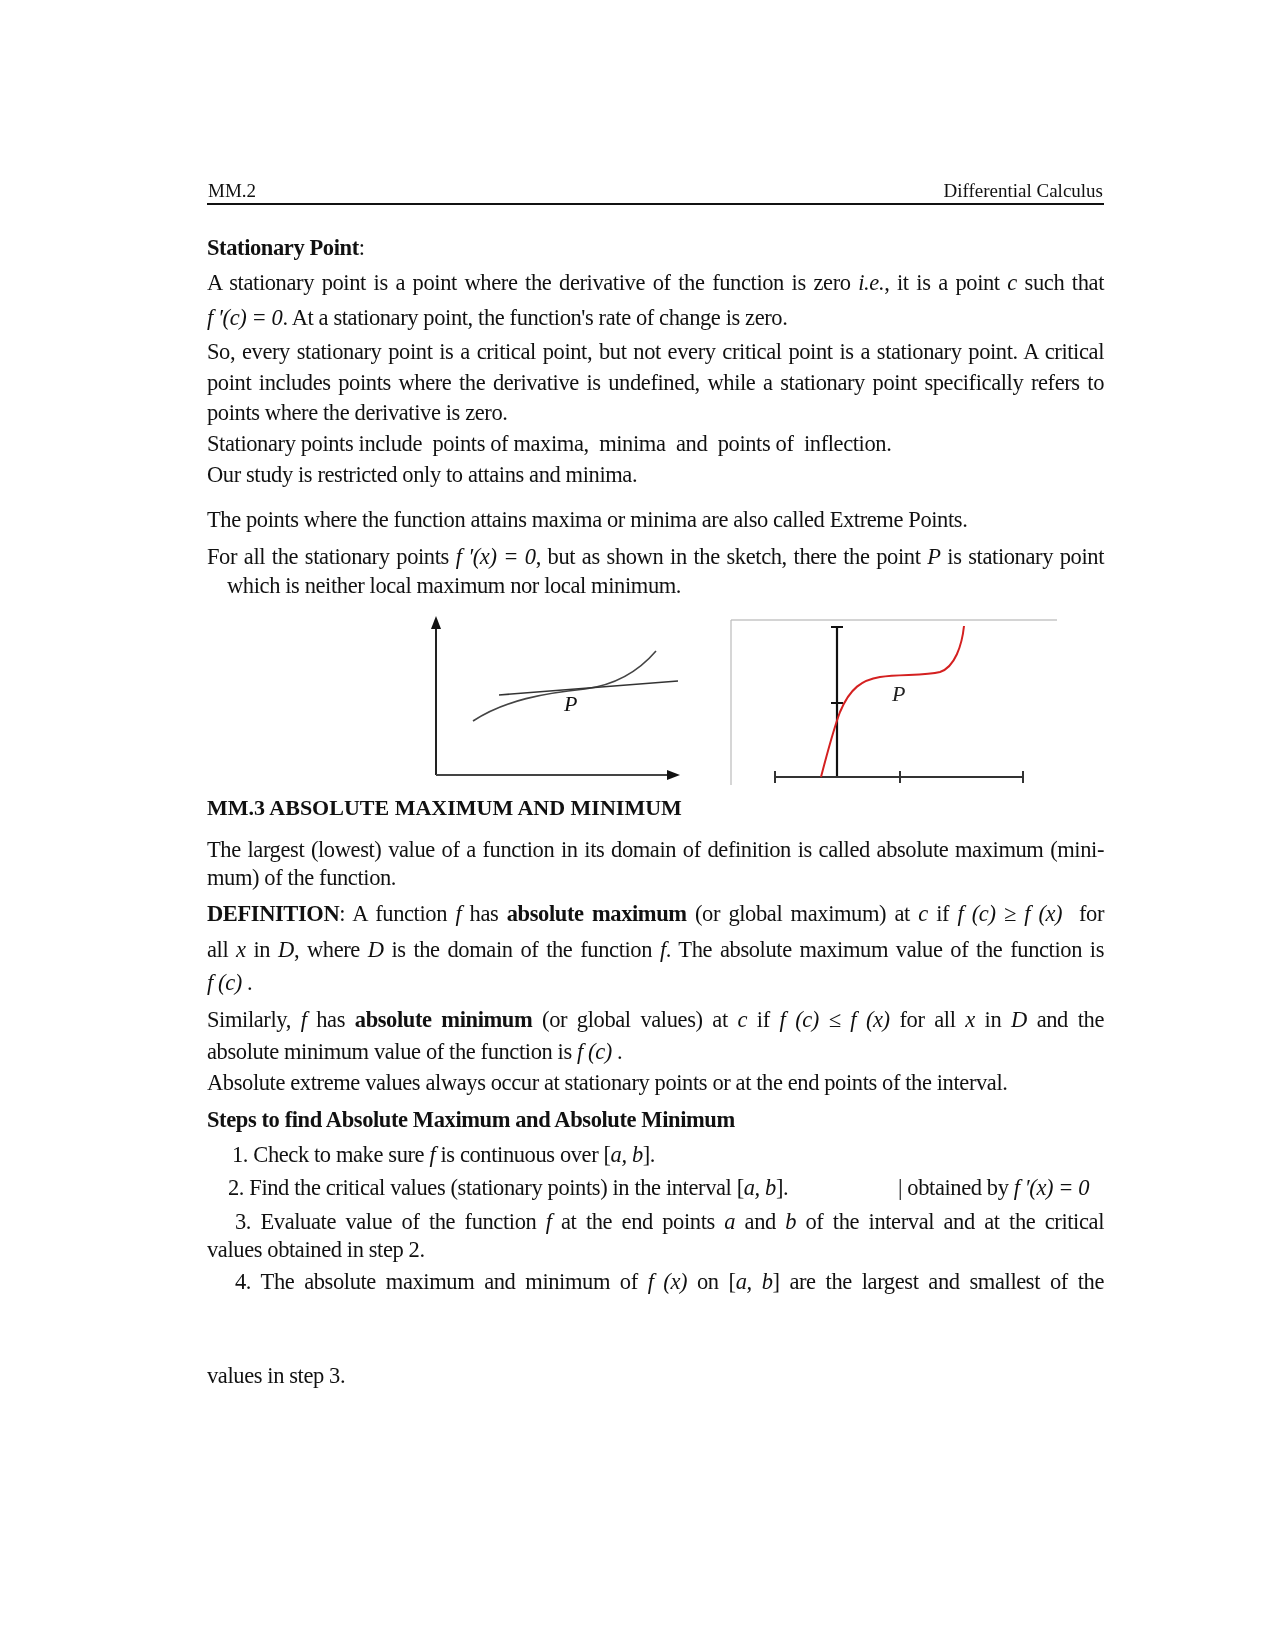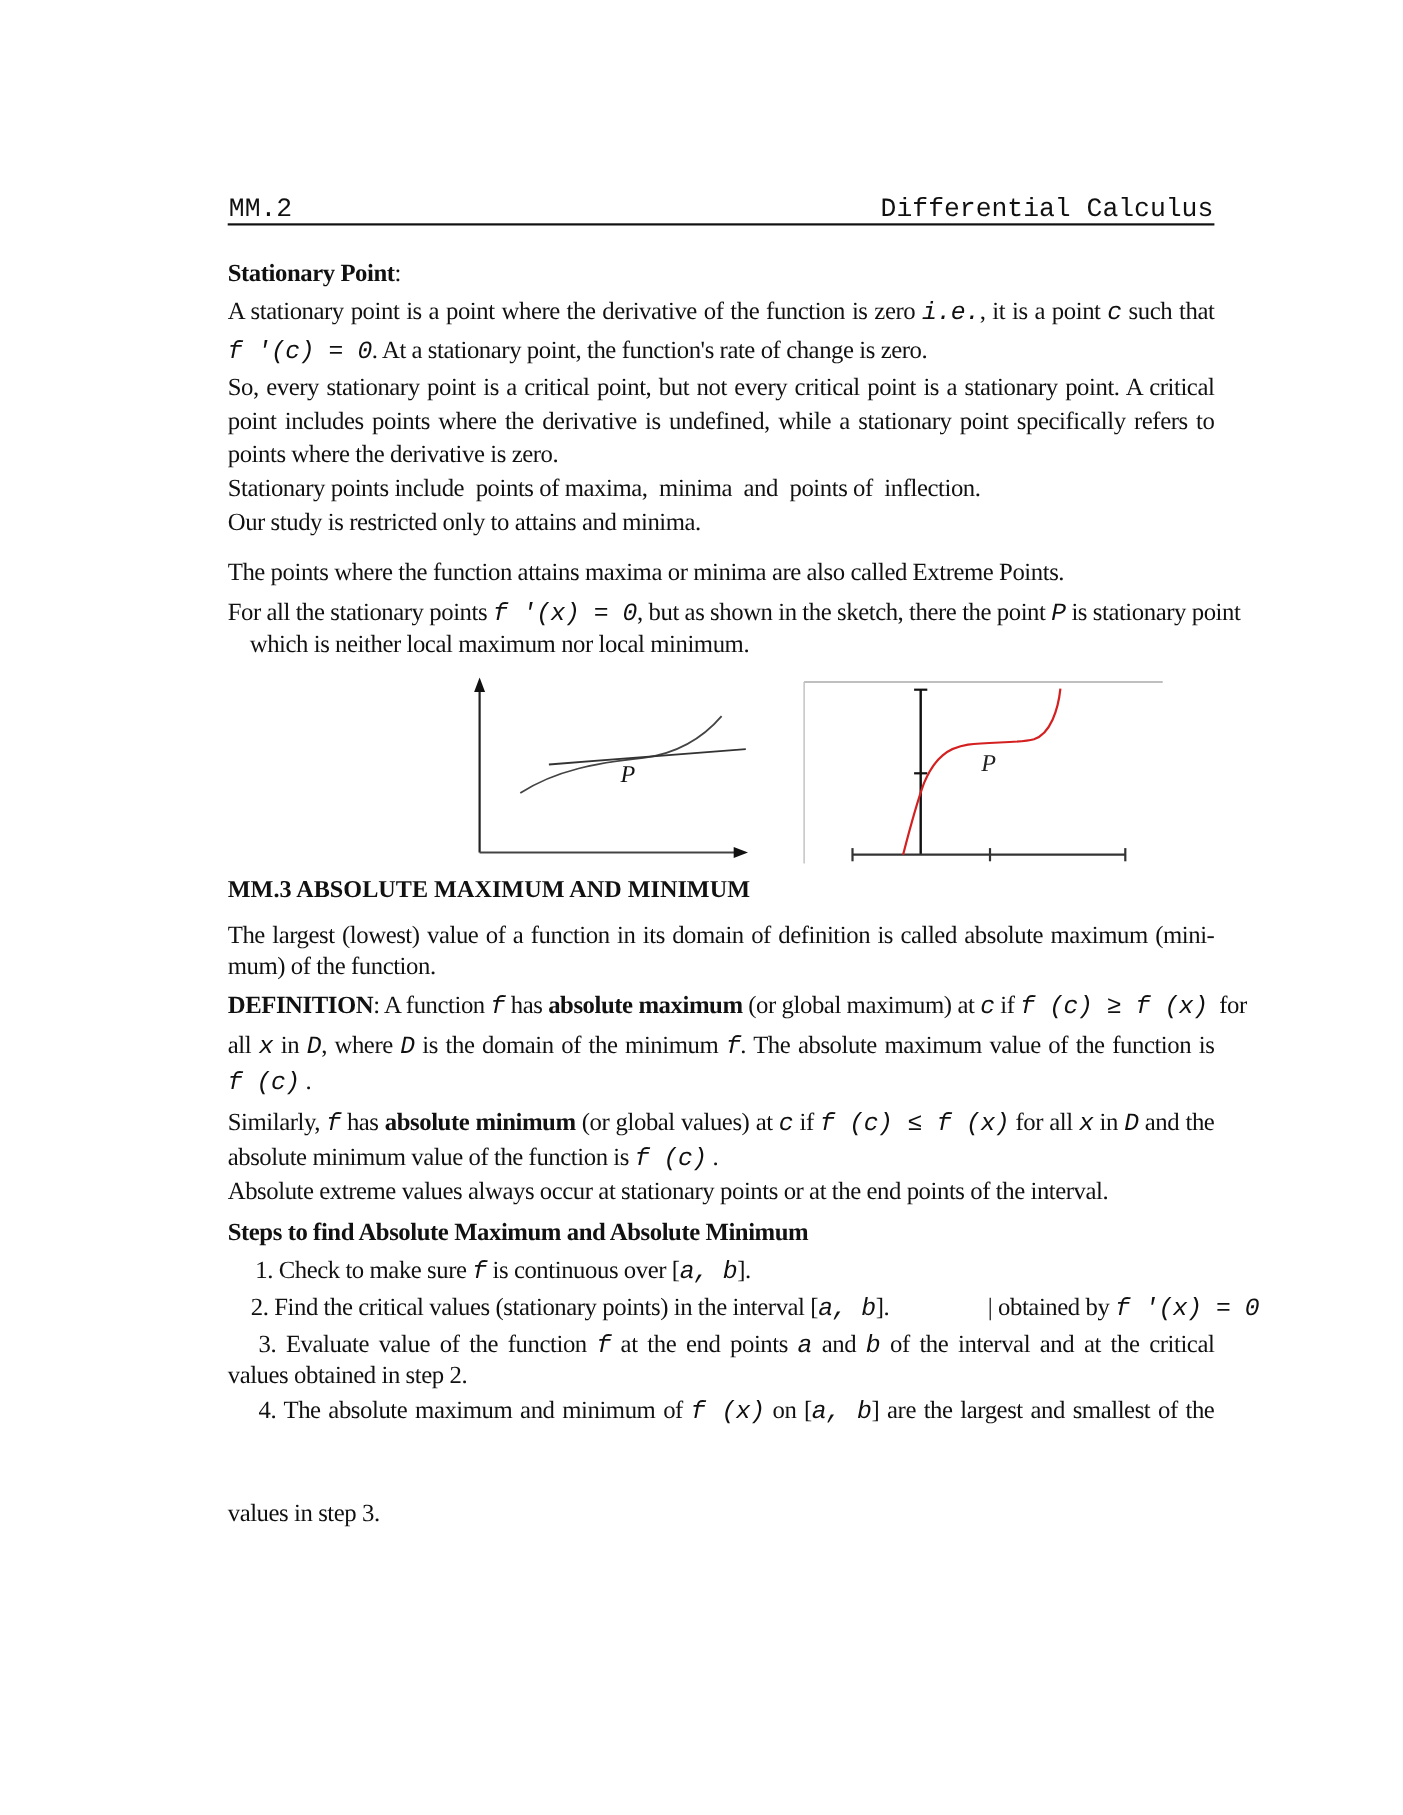--- a/index.html
+++ b/index.html
@@ -1,24 +1,24 @@
 <!DOCTYPE html>
 <html><head>
 <meta charset="utf-8">
 <style>
   html, body { margin: 0; padding: 0; background: #ffffff; }
   body { width: 1275px; height: 1650px; position: relative; overflow: hidden; color: #111; }
-  .hdr { position: absolute; font-family: Liberation Mono, monospace; font-size: 24px; top: 180px; line-height: 22px; }
+  .hdr { position: absolute; font-family: Liberation Serif, serif; font-size: 19px; top: 180px; line-height: 22px; }
   .hdr.left { left: 208px; }
   .hdr.right { right: 172px; }
   .rule { position: absolute; left: 207px; width: 897px; top: 203px; height: 2px; background: #111; }
   .ln { position: absolute; left: 207px; font-family: "Liberation Serif", serif; font-size: 22.5px; line-height: 26px; white-space: nowrap; letter-spacing: -0.4px; }
   .just { width: 897px; text-align: justify; text-align-last: justify; }
   .b { font-weight: bold; }
-  i, .m { font-style: italic; font-family: Liberation Mono, monospace; }
+  i, .m { font-style: italic; }
   .sec { font-weight: bold; font-size: 22px; letter-spacing: 0px; }
   svg { position: absolute; overflow: visible; }
 </style>
 </head>
 <body>
 
 <div class="hdr left">MM.2</div>
 <div class="hdr right">Differential Calculus</div>
 <div class="rule"></div>
 
@@ -63,21 +63,21 @@
   <path d="M821,777 C828,750 834,728 840,712 C850,688 862,680 880,677 C900,674 925,676 940,672 C955,667 962,645 964,626" fill="none" stroke="#d42020" stroke-width="2"></path>
   <text x="892" y="701" font-family="Liberation Serif, serif" font-style="italic" font-size="22" fill="#222">P</text>
 </svg>
 
 <div class="ln sec" style="top:795px;">MM.3  ABSOLUTE MAXIMUM AND MINIMUM</div>
 <div class="ln just" style="top:837px;">The largest (lowest) value of a function in its domain of definition is called absolute maximum (mini-</div>
 <div class="ln" style="top:865px;">mum) of the function.</div>
 
 <div class="ln just" style="top:901px;"><span class="b">DEFINITION</span><span>: A function </span><i>f</i><span> has </span><span class="b">absolute maximum</span><span> (or global maximum) at </span><i>c</i><span> if </span><i>f (c) ≥ f (x)</i><span style="white-space:pre;">  for</span></div>
 
-<div class="ln just" style="top:937px;"><span>all </span><i>x</i><span> in </span><i>D</i><span>, where </span><i>D</i><span> is the domain of the minimum </span><i>f</i><span>. The absolute maximum value of the function is</span></div>
+<div class="ln just" style="top:937px;"><span>all </span><i>x</i><span> in </span><i>D</i><span>, where </span><i>D</i><span> is the domain of the function </span><i>f</i><span>. The absolute maximum value of the function is</span></div>
 
 <div class="ln" style="top:970px;"><i>f (c)</i><span> .</span></div>
 
 <div class="ln just" style="top:1007px;"><span>Similarly, </span><i>f</i><span> has </span><span class="b">absolute minimum</span><span> (or global values) at </span><i>c</i><span> if  </span><i>f (c) ≤ f (x)</i><span>  for all </span><i>x</i><span> in </span><i>D</i><span> and the</span></div>
 
 <div class="ln" style="top:1039px;"><span>absolute minimum value of the function is  </span><i>f (c)</i><span> .</span></div>
 
 <div class="ln" style="top:1070px;">Absolute extreme values always occur at stationary points or at the end points of the interval.</div>
 
 <div class="ln b" style="top:1107px;">Steps to find Absolute Maximum and Absolute Minimum</div>

